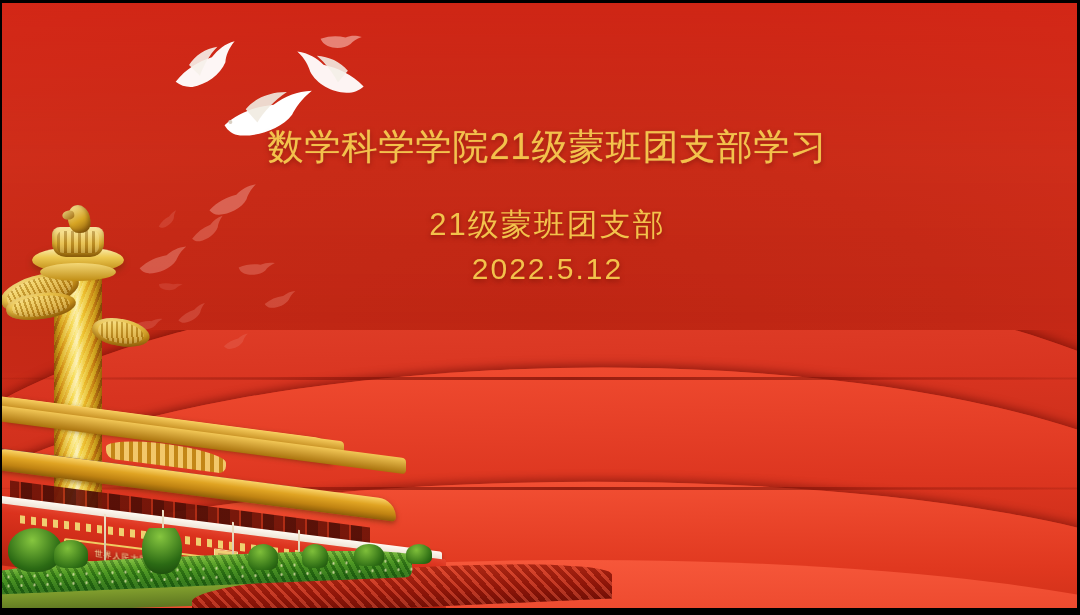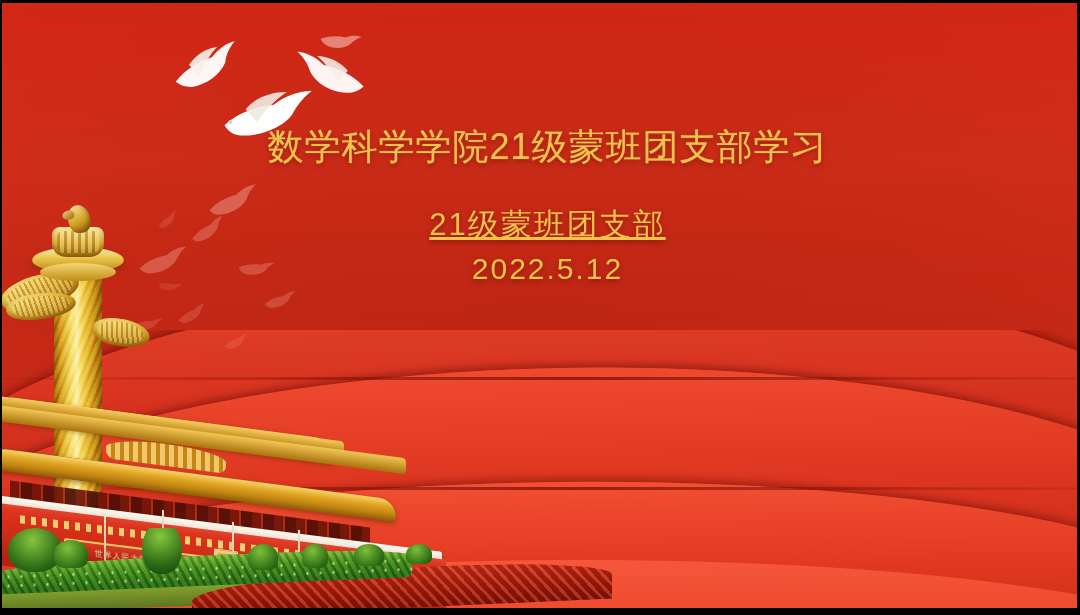--- a/index.html
+++ b/index.html
@@ -154,21 +154,21 @@
      opacity:.75;}
 
   
   .textwrap{position:absolute;left:16px;right:0;top:118px;text-align:center;z-index:40;}
   .title-line{
      color:#f4c24a;font-size:36px;line-height:51px;font-weight:400;letter-spacing:1px;
      text-shadow:0 2px 5px rgba(96,12,2,.55), 0 0 1px rgba(255,228,150,.6);
      white-space:nowrap;}
   .spacer{height:30px;}
   .sub-line{color:#f3c24b;font-size:31px;line-height:45px;letter-spacing:2px;
-     text-shadow:0 2px 5px rgba(96,12,2,.55);white-space:nowrap;text-decoration:underline;}
+     text-shadow:0 2px 5px rgba(96,12,2,.55);white-space:nowrap;}
   .date-line{color:#f3c24b;font-size:30px;line-height:44px;letter-spacing:2px;
      text-shadow:0 2px 5px rgba(96,12,2,.55);white-space:nowrap;text-align:center;}
 
   
   .bar{position:absolute;background:#000;z-index:90;}
   .bar-top{left:0;top:0;width:1080px;height:3px;}
   .bar-bottom{left:0;bottom:0;width:1080px;height:7px;}
   .bar-left{left:0;top:0;width:2px;height:615px;}
   .bar-right{right:0;top:0;width:3px;height:615px;}
 </style>

